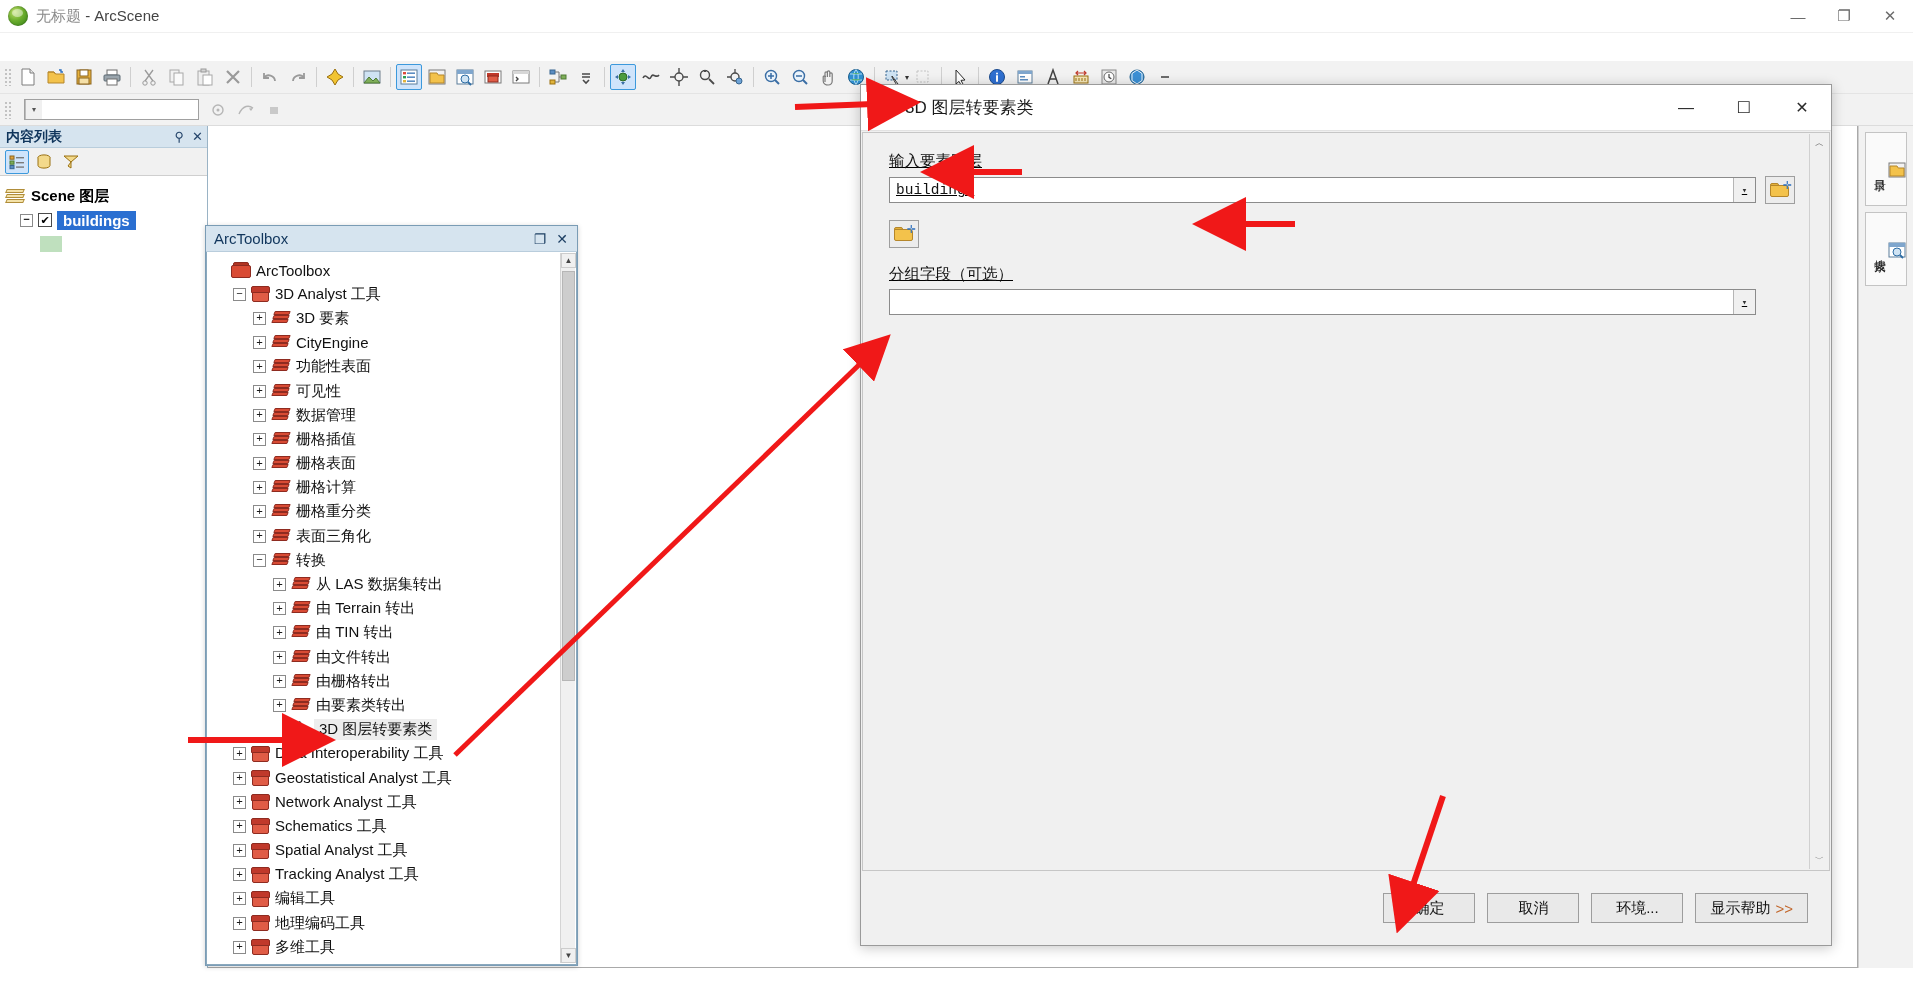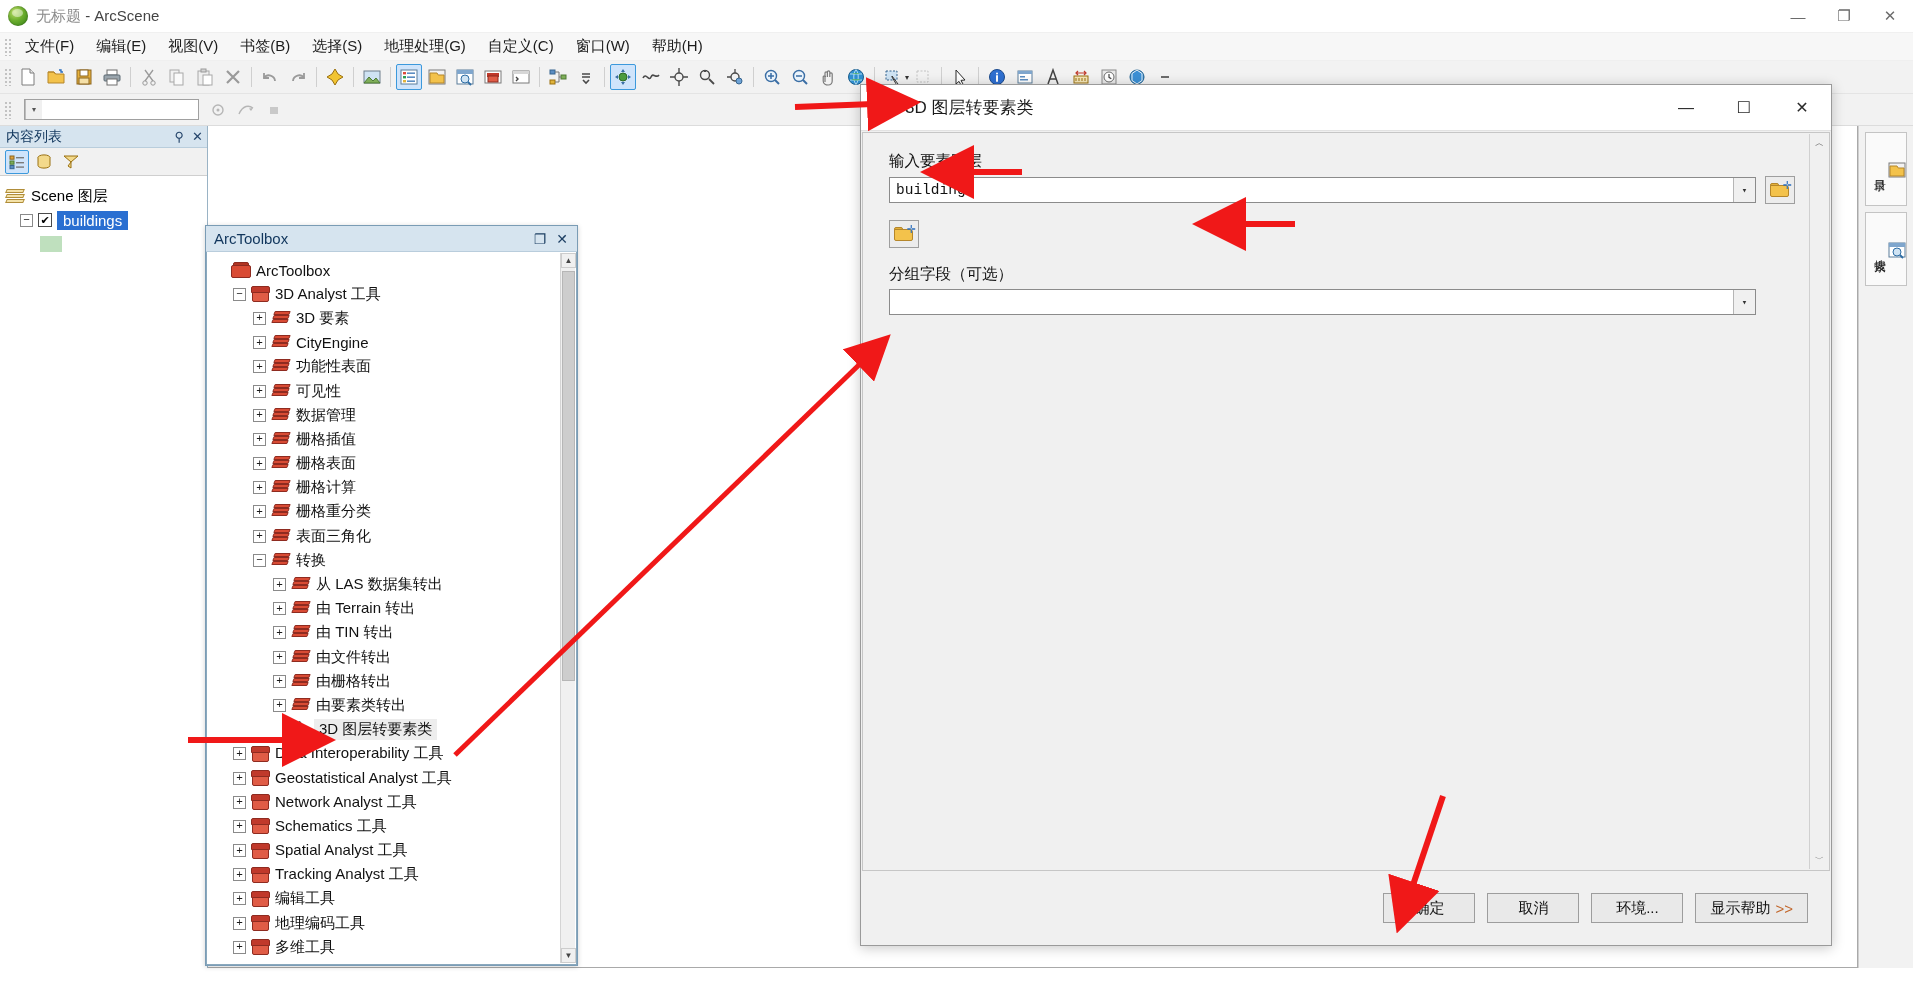--- a/index.html
+++ b/index.html
@@ -78,21 +78,21 @@
   }
   .tb-combo .arrow {
     margin-left:auto; width:17px; height:19px; background:#f0f0f0;
     border-left:1px solid #bdbdbd; display:flex; align-items:center; justify-content:center;
     font-size:8px; color:#555;
   }
 
   
   .toc {
     position:absolute; left:0; top:126px; width:208px; height:842px;
-    background:#fff; border-right:1px solid #9ab3c5;
+    background:#fff; border-right:1px solid #9ab3c5;font-weight:bold;
   }
   .toc-header {
     height:22px; background:#d6e4ef; display:flex; align-items:center;
     padding:0 4px 0 6px; font-size:14px; color:#10355c;
     border-bottom:1px solid #b9cddc;
   }
   .toc-header .sp { margin-left:auto; display:flex; gap:8px; align-items:center; }
   .toc-header .ic-sm { font-size:13px; color:#25456b; cursor:default; }
   .toc-tools {
     height:28px; background:#f1f1f1; display:flex; align-items:center;
@@ -219,21 +219,21 @@
     padding-left:14px; border-bottom:1px solid #e2e2e2;
   }
   .gp-title .hammer { transform:scale(1.25); margin-right:12px; }
   .gp-title .t { font-size:17px; color:#1b1b1b; }
   .gp-wctrl { margin-left:auto; display:flex; height:46px; }
   .gp-wbtn { width:58px; height:46px; display:flex; align-items:center; justify-content:center;
     color:#2b2b2b; font-size:16px; }
 
   .gp-body { position:absolute; left:1px; top:47px; right:1px; bottom:74px;
     background:#f0f0f0; border:1px solid #c6c6c6; overflow:hidden; }
-  .gp-fields { padding:18px 34px 0 26px; }
+  .gp-fields { padding:18px 34px 0 26px;text-decoration:underline; }
   .gp-label { font-size:15.5px; color:#111; margin-bottom:4px; }
   .gp-row { display:flex; align-items:center; gap:9px; margin-bottom:16px; }
   .gp-input {
     flex:1; height:26px; background:#fff; border:1px solid #8b8b8b;
     display:flex; align-items:center; padding-left:6px;
     font-family:"Liberation Mono","DejaVu Sans Mono", monospace; font-size:14.5px; color:#111;
   }
   .gp-input .dd {
     margin-left:auto; width:22px; height:24px; background:#f0f0f0;
     border-left:1px solid #b5b5b5; display:flex; align-items:center; justify-content:center;
@@ -287,32 +287,20 @@
     <div class="title-text">
       <span class="untitled">无标题</span><span> - ArcScene</span>
     </div>
     <div class="win-ctrls">
       <div class="win-btn">—</div>
       <div class="win-btn">❐</div>
       <div class="win-btn close">✕</div>
     </div>
   </div>
 
-  <div class="menubar">
-    <div class="grip"></div>
-    <div class="menu-item">文件(F)</div>
-    <div class="menu-item">编辑(E)</div>
-    <div class="menu-item">视图(V)</div>
-    <div class="menu-item">书签(B)</div>
-    <div class="menu-item">选择(S)</div>
-    <div class="menu-item">地理处理(G)</div>
-    <div class="menu-item">自定义(C)</div>
-    <div class="menu-item">窗口(W)</div>
-    <div class="menu-item">帮助(H)</div>
-  </div>
 
   <div class="toolbar">
     <div class="grip"></div>
 
     <div class="tb-btn">
       <svg class="ic" viewBox="0 0 18 18">
           <path d="M3 1h8l4 4v12H3z" fill="#fff" stroke="#7d7d7d"></path>
           <path d="M11 1v4h4" fill="#e8e8e8" stroke="#7d7d7d"></path>
         </svg>
     </div>

